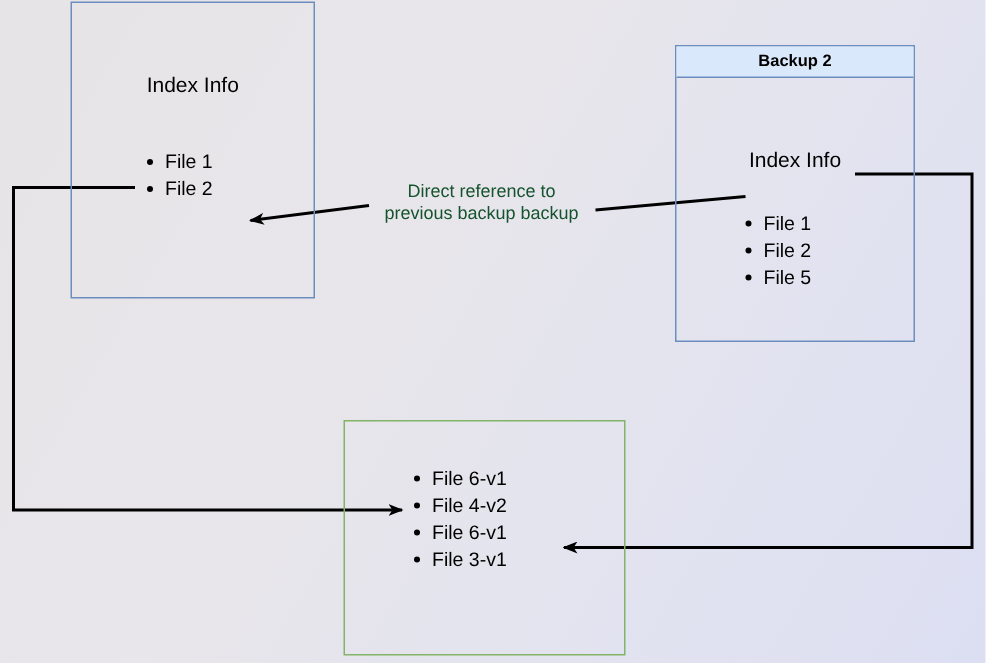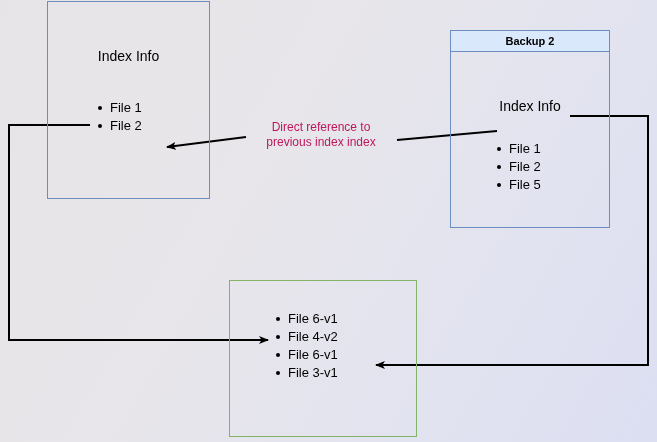--- a/index.html
+++ b/index.html
@@ -80,21 +80,21 @@
     background: #000;
   }
   #edge-label {
     position: absolute;
     left: 248px;
     top: 120px;
     width: 146px;
     text-align: center;
     font-size: 12px;
     line-height: 15px;
-    color: #be185d;
+    color: #14532d;
   }
   svg { position: absolute; inset: 0; overflow: visible; }
 </style>
 </head>
 <body>
 
 <div id="canvas">
 
   <svg width="657" height="442">
     <defs>
@@ -140,16 +140,16 @@
         <li>File 6-v1</li>
         <li>File 4-v2</li>
         <li>File 6-v1</li>
         <li>File 3-v1</li>
       </ul>
     </div>
   </div>
 
   <div id="edge-label">
     <div>Direct reference to</div>
-    <div>previous index index</div>
+    <div>previous backup backup</div>
   </div>
 
 </div>
 
 </body></html>

